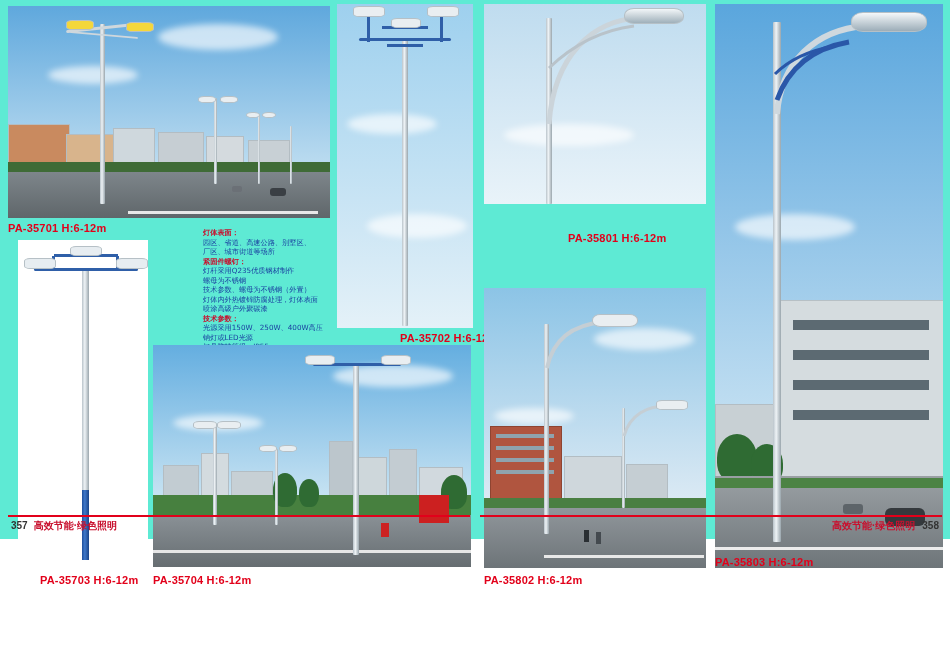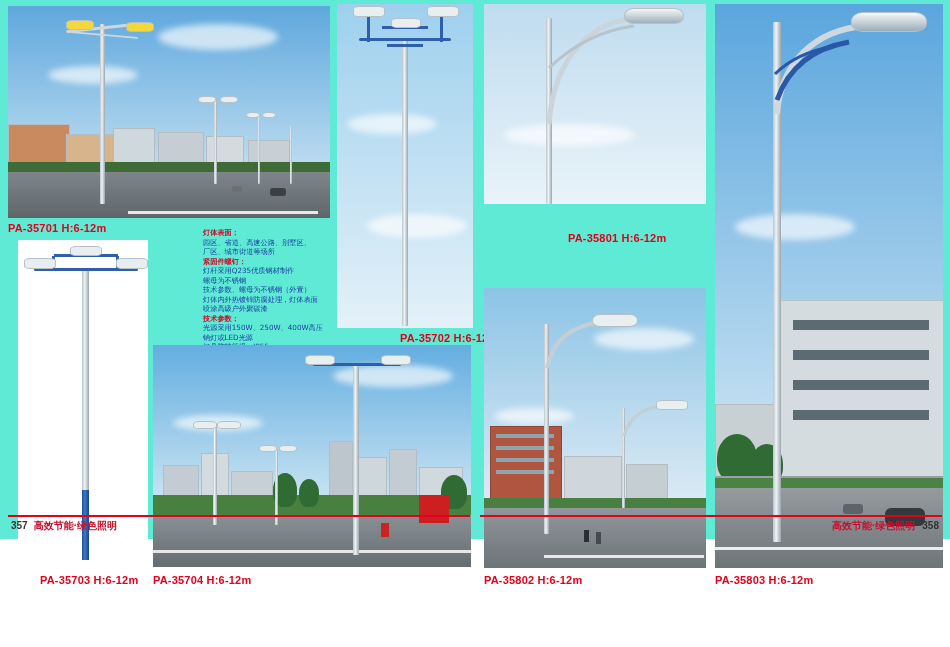--- a/index.html
+++ b/index.html
@@ -324,21 +324,21 @@
     <svg viewBox="0 0 228 564" style="position:absolute; left:0; top:0; width:228px; height:564px;">
       <path d="M62 110 C 66 58, 100 26, 150 22" stroke="#cfd8de" stroke-width="6" fill="none"></path>
       <path d="M62 96 C 74 62, 100 44, 134 38" stroke="#2a57a8" stroke-width="5" fill="none"></path>
       <path d="M60 70 C 74 56, 96 46, 120 42" stroke="#2a57a8" stroke-width="3" fill="none"></path>
     </svg>
     <div class="lamp" style="left:136px; top:8px; width:74px; height:18px; border-radius:12px/9px; background:linear-gradient(#f4f8fa,#9cadb8);"></div>
 
     <div style="position:absolute; left:170px; bottom:42px; width:40px; height:18px; background:#34393d; border-radius:6px;"></div>
     <div style="position:absolute; left:128px; bottom:54px; width:20px; height:10px; background:#5d6469; border-radius:3px;"></div>
   </div>
-  <div class="caption" style="left:715px; top:574px;">PA-35803 H:6-12m</div>
+  <div class="caption" style="left:715px; top:556px;">PA-35803 H:6-12m</div>
 
   <div class="footer-bar" style="left:8px; width:462px;"></div>
   <div class="footer-bar" style="left:480px; width:462px;"></div>
 
   <div class="folio" style="left:8px;">
     <span class="folio-num">357</span><span class="folio-txt">高效节能·绿色照明</span>
   </div>
 
   <div class="folio" style="right:8px;">
     <span class="folio-txt">高效节能·绿色照明</span><span class="folio-num" style="margin-left:4px;">358</span>

